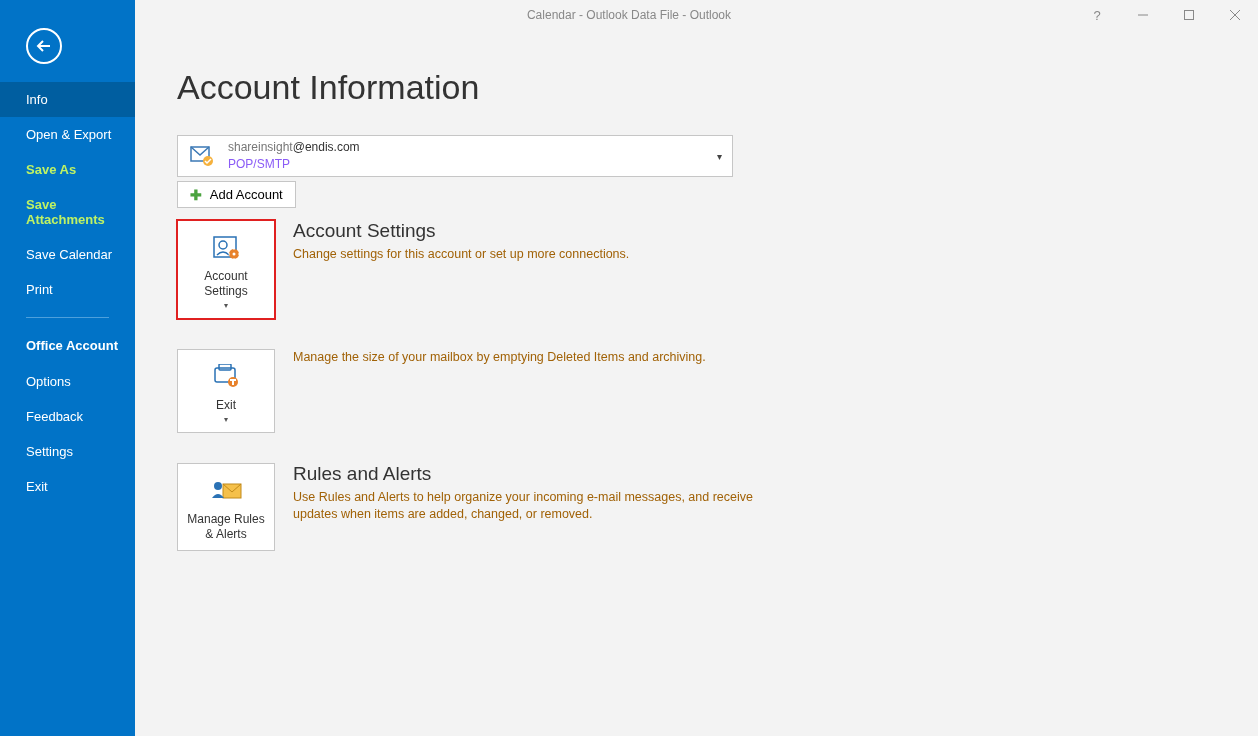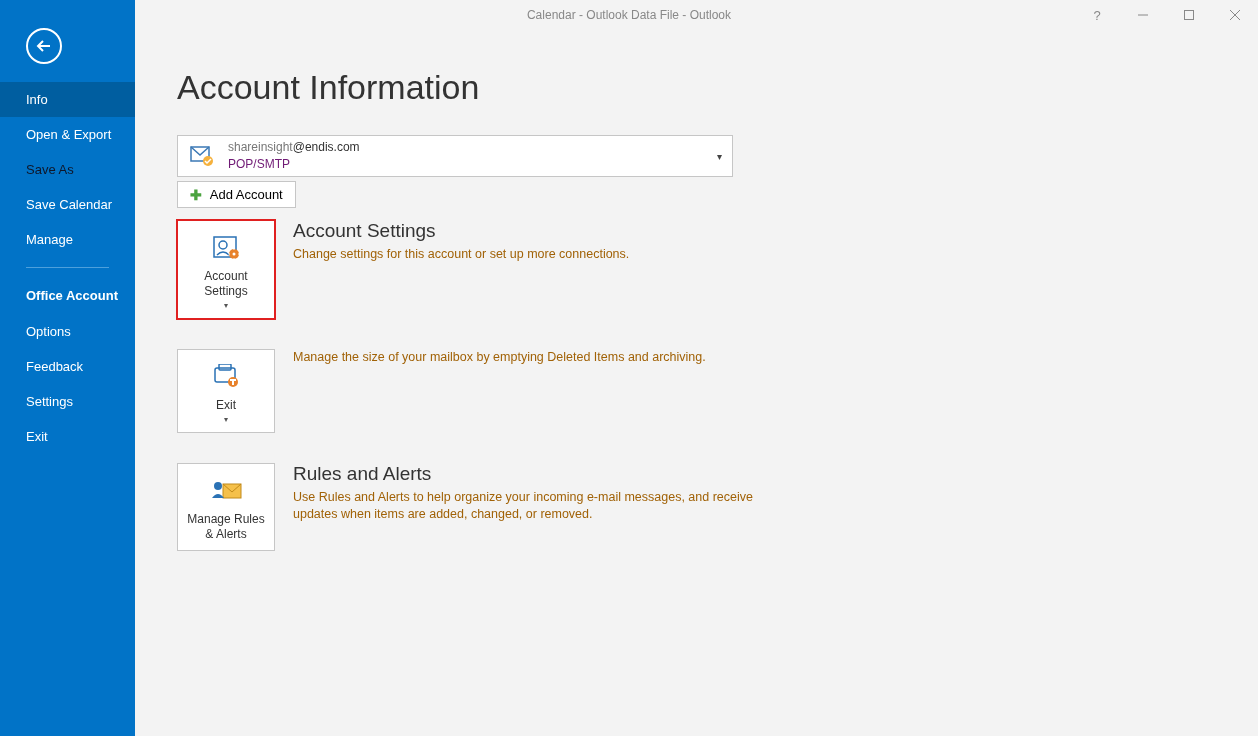--- a/index.html
+++ b/index.html
@@ -6,31 +6,31 @@
   html, body { width: 1258px; height: 736px; font-family: "Segoe UI", sans-serif; background: #f3f3f3; overflow: hidden; }
   .titlebar { position: absolute; top: 0; left: 0; right: 0; height: 30px; display: flex; align-items: center; justify-content: center; color: #888; font-size: 12px; }
   .titlebar .controls { position: absolute; right: 0; top: 0; display: flex; }
   .titlebar .ctrl { width: 46px; height: 30px; display: flex; align-items: center; justify-content: center; color: #888; font-size: 13px; }
   .titlebar .help { position: absolute; right: 138px; top: 0; width: 46px; height: 30px; display: flex; align-items: center; justify-content: center; color: #888; font-size: 13px; }
 
   .sidebar { position: absolute; left: 0; top: 0; width: 135px; height: 736px; background: #0173c7; color: #fff; font-size: 13px; }
   .back-btn { width: 36px; height: 36px; border: 2px solid #fff; border-radius: 50%; margin: 28px 0 18px 26px; display:flex; align-items:center; justify-content:center; cursor:pointer;}
   .nav-item { padding: 10px 0 10px 26px; cursor: pointer; }
   .nav-item.active { background: #005ea0; }
-  .nav-item.disabled { color: #0f172a; cursor: default; }
+  .nav-item.disabled { color: #bef264; cursor: default; font-weight: bold; }
   .nav-divider { border-top: 1px solid #4da0dc; margin: 10px 26px; }
 
   .main { position: absolute; left: 135px; top: 30px; right: 0; bottom: 0; padding: 38px 0 0 42px; color: #333; }
   .page-title { font-size: 34px; font-weight: 300; color: #333; margin-bottom: 28px; }
 
   .account-picker { width: 556px; height: 42px; border: 1px solid #c6c6c6; background: #fff; display:flex; align-items:center; padding: 0 10px; cursor:pointer; position:relative;}
   .account-picker .acct-icon { width: 28px; height: 28px; margin-right: 12px; display:flex; align-items:center; justify-content:center;}
   .account-picker .acct-text { font-size: 12px; line-height: 15px; color:#333;}
   .account-picker .acct-text .line1 .prefix { color:#777; }
-  .account-picker .acct-text .line2 { color:#701a75; margin-top:2px;}
+  .account-picker .acct-text .line2 { color:#8b5cf6; margin-top:2px;}
   .account-picker .caret { position:absolute; right:10px; top:50%; transform:translateY(-50%); font-size:10px; color:#444;}
 
   .add-account { margin-top:4px; border:1px solid #c6c6c6; background:#fff; padding:5px 12px; font-size:13px; display:inline-flex; align-items:center; gap:8px; cursor:pointer;}
   .plus-icon { color:#4aa33e; font-weight:bold; font-size:14px; line-height:14px;}
 
   .tile-row { display:flex; margin-top:12px; gap:18px; align-items:flex-start; }
   .tile { width:98px; border:1px solid #c6c6c6; background:#fff; padding:10px 4px 8px 4px; text-align:center; font-size:12px; color:#333; cursor:pointer; display:flex; flex-direction:column; align-items:center; }
   .tile.highlighted { outline:2px solid #e02020; outline-offset:-1px; }
   .tile .tile-icon { height:34px; display:flex; align-items:center; justify-content:center; margin-bottom:4px;}
   .tile .tile-label { line-height:15px; }
@@ -70,22 +70,23 @@
 <div class="sidebar">
   <div class="back-btn">
     <svg width="18" height="18">
       <line x1="3" y1="9" x2="15" y2="9" stroke="#fff" stroke-width="2"></line>
       <polyline points="8,4 3,9 8,14" fill="none" stroke="#fff" stroke-width="2"></polyline>
     </svg>
   </div>
   <div class="nav-item active"><span>Info</span></div>
   <div class="nav-item"><span>Open &amp; Export</span></div>
   <div class="nav-item disabled"><span>Save As</span></div>
+  <div class="nav-item disabled"><span>Save Attachments</span></div>
   <div class="nav-item"><span>Save Calendar</span></div>
-  <div class="nav-item"><span>Manage</span></div>
+  <div class="nav-item"><span>Print</span></div>
   <div class="nav-divider"></div>
   <div class="nav-item" style="line-height:16px;font-weight:bold;"><span>Office Account</span></div>
   <div class="nav-item"><span>Options</span></div>
   <div class="nav-item"><span>Feedback</span></div>
   <div class="nav-item"><span>Settings</span></div>
   <div class="nav-item"><span>Exit</span></div>
 </div>
 
 <div class="main">
   <div class="page-title">Account Information</div>

